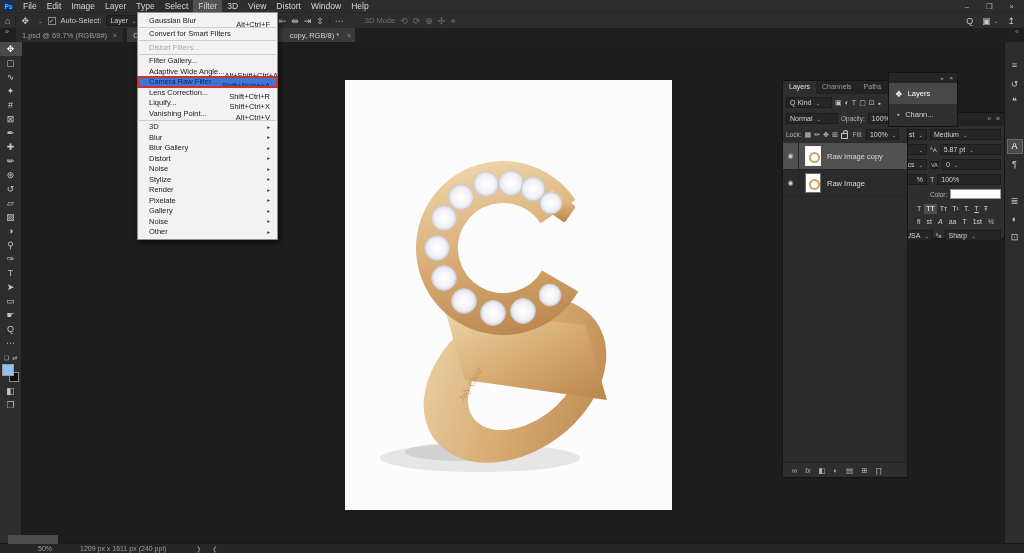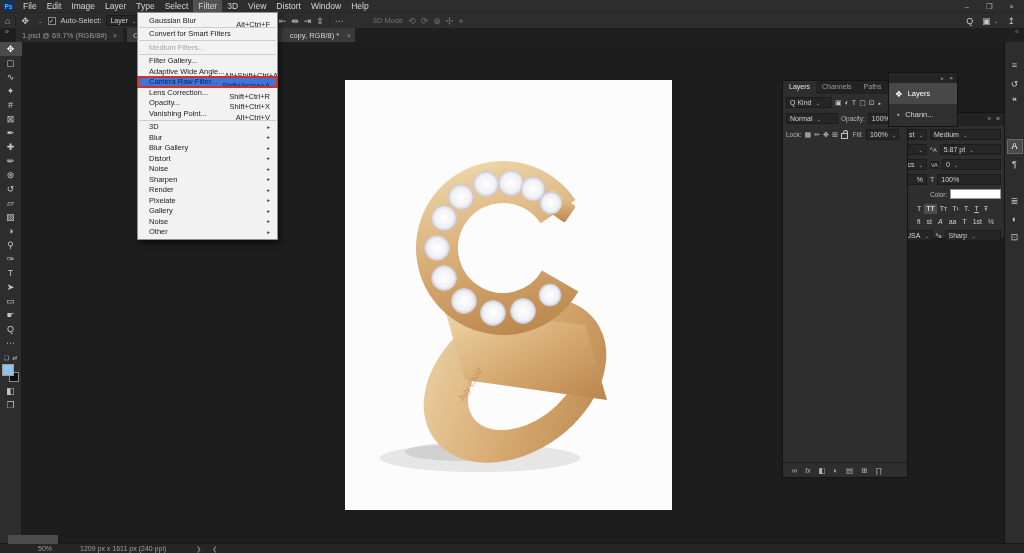--- a/index.html
+++ b/index.html
@@ -210,21 +210,21 @@
       <span>Layer</span>
       <span class="chev">⌄</span>
     </span>
     <span style="flex:0 0 128px;"></span>
     <span class="obicon">⇤</span>
     <span class="obicon">⇹</span>
     <span class="obicon">⇥</span>
     <span class="obicon">⇳</span>
     <span class="vsep"></span>
     <span class="obicon">⋯</span>
-    <span class="dim" style="margin-left:24px;">3D Mode</span>
+    <span class="dim" style="margin-left:16px;">3D Mode</span>
     <span class="obicon dim">⟲</span>
     <span class="obicon dim">⟳</span>
     <span class="obicon dim">⊕</span>
     <span class="obicon dim">✢</span>
     <span class="obicon dim">⌖</span>
     <span class="obright">
       <span class="obicon">Q</span>
       <span class="obicon">▣</span>
       <span class="chev" style="margin-left:-6px;">⌄</span>
       <span class="obicon">↥</span>
@@ -320,20 +320,32 @@
       <span class="picon">✏</span>
       <span class="picon">✥</span>
       <span class="picon">⊞</span>
       <span class="lock-icon"></span>
       <span class="plabel" style="margin-left:2px;">Fill:</span>
       <span class="ibox" style="width:33px;">
         <span>100%</span>
         <span class="chev">⌄</span>
       </span>
     </div>
+    <div class="llist">
+      <div class="lrow selected">
+        <span class="eyecell">◉</span>
+        <span class="thumb"></span>
+        <span class="lname">Raw Image copy</span>
+      </div>
+      <div class="lrow">
+        <span class="eyecell">◉</span>
+        <span class="thumb"></span>
+        <span class="lname">Raw Image</span>
+      </div>
+    </div>
     <div class="pfoot">
       <span>∞</span>
       <span style="font-size:6.5px;font-style:italic;">fx</span>
       <span>◧</span>
       <span>◐</span>
       <span>▤</span>
       <span>⊞</span>
       <span>∏</span>
     </div>
   </div>
@@ -453,41 +465,41 @@
     <div class="fmrow">
       <span>Gaussian Blur</span>
       <span class="sc">Alt+Ctrl+F</span>
     </div>
     <div class="fmsep"></div>
     <div class="fmrow">
       <span>Convert for Smart Filters</span>
     </div>
     <div class="fmsep"></div>
     <div class="fmrow disabled">
-      <span>Medium Filters...</span>
+      <span>Distort Filters...</span>
     </div>
     <div class="fmsep"></div>
     <div class="fmrow">
       <span>Filter Gallery...</span>
     </div>
     <div class="fmrow">
       <span>Adaptive Wide Angle...</span>
       <span class="sc">Alt+Shift+Ctrl+A</span>
     </div>
     <div class="fmrow selected">
       <span>Camera Raw Filter...</span>
       <span class="sc">Shift+Noise+A</span>
       <span class="redbox"></span>
     </div>
     <div class="fmrow">
       <span>Lens Correction...</span>
       <span class="sc">Shift+Ctrl+R</span>
     </div>
     <div class="fmrow">
-      <span>Opacity...</span>
+      <span>Liquify...</span>
       <span class="sc">Shift+Ctrl+X</span>
     </div>
     <div class="fmrow">
       <span>Vanishing Point...</span>
       <span class="sc">Alt+Ctrl+V</span>
     </div>
     <div class="fmsep"></div>
     <div class="fmrow">
       <span>3D</span>
       <span class="fmarrow">▸</span>
@@ -502,21 +514,21 @@
     </div>
     <div class="fmrow">
       <span>Distort</span>
       <span class="fmarrow">▸</span>
     </div>
     <div class="fmrow">
       <span>Noise</span>
       <span class="fmarrow">▸</span>
     </div>
     <div class="fmrow">
-      <span>Sharpen</span>
+      <span>Stylize</span>
       <span class="fmarrow">▸</span>
     </div>
     <div class="fmrow">
       <span>Render</span>
       <span class="fmarrow">▸</span>
     </div>
     <div class="fmrow">
       <span>Pixelate</span>
       <span class="fmarrow">▸</span>
     </div>

